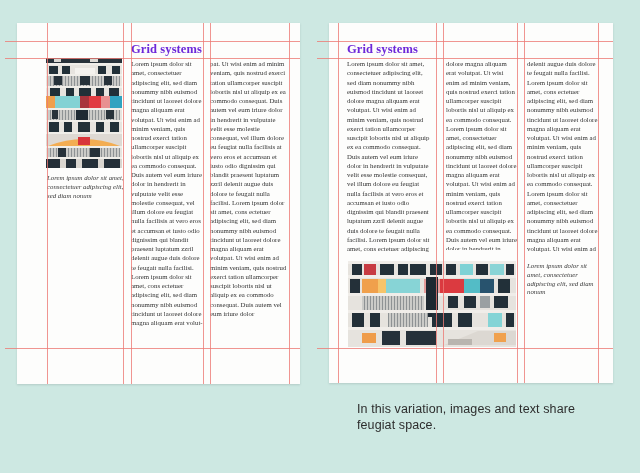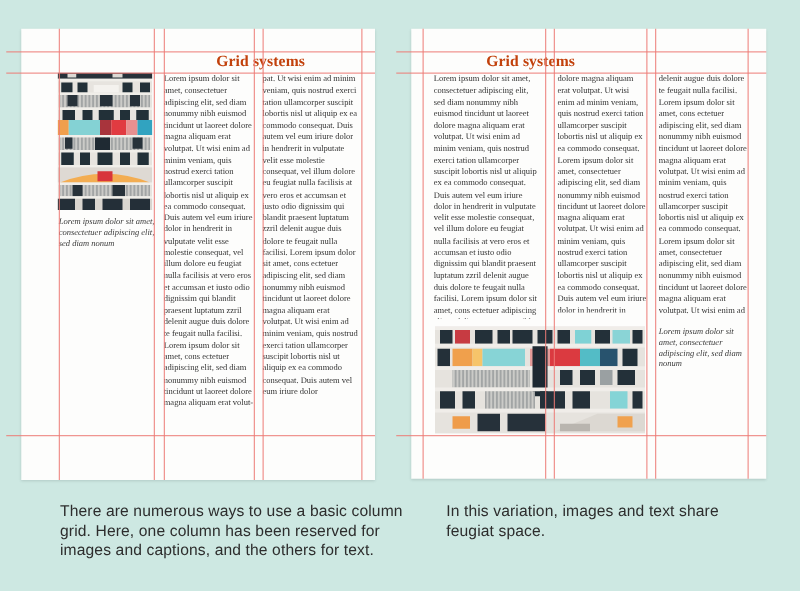--- a/index.html
+++ b/index.html
@@ -5,21 +5,21 @@
   html,body{margin:0;padding:0;background:#cde8e2;}
   .canvas{position:relative;width:640px;height:473px;background:#cde8e2;overflow:hidden;
           font-family:"Liberation Serif", serif;}
   .page{position:absolute;background:#fdfdfc;box-shadow:0 1px 2px rgba(60,80,78,.18);}
   .page-left{left:17px;top:23px;width:283px;height:361px;}
   .page-right{left:329px;top:23px;width:284px;height:360px;}
   .guide{position:absolute;background:#ec7b76;opacity:.8;z-index:30;}
   .guide.v{width:1px;}
   .guide.h{height:1px;}
   .page-title{position:absolute;z-index:5;font-weight:bold;font-size:12.5px;line-height:12px;
-              color:#c2410c;letter-spacing:.1px;white-space:nowrap;padding-left:42px;}
+              color:#6d28d9;letter-spacing:.1px;white-space:nowrap;}
   .body-col{position:absolute;z-index:5;font-size:6.8px;line-height:9.25px;color:#333;
             overflow:hidden;text-align:left;}
   .fig-caption{position:absolute;z-index:5;font-style:italic;font-size:6.8px;line-height:8.8px;
                color:#3a3a3a;}
   .figure{position:absolute;z-index:4;overflow:hidden;}
   .figure svg{display:block;width:100%;height:100%;}
   .annotation{position:absolute;z-index:5;font-family:"Liberation Sans", sans-serif;
               font-size:12.5px;line-height:15.5px;color:#2d2d2d;letter-spacing:.1px;}
 </style>
 </head>
@@ -180,16 +180,15 @@
   <div class="guide v" style="left:598px;top:23px;height:360px;"></div>
 
   <div class="guide h" style="left:5px;top:41px;width:295px;"></div>
   <div class="guide h" style="left:5px;top:58px;width:295px;"></div>
   <div class="guide h" style="left:5px;top:348px;width:295px;"></div>
 
   <div class="guide h" style="left:317px;top:41px;width:296px;"></div>
   <div class="guide h" style="left:317px;top:58px;width:296px;"></div>
   <div class="guide h" style="left:317px;top:348px;width:296px;"></div>
 
-  <div class="annotation" style="left:48px;top:402px;width:292px;">There are numerous ways to use a basic column grid. Here, one column has been reserved for images and captions, and the others for text.</div>
   <div class="annotation" style="left:357px;top:402px;width:235px;">In this variation, images and text share feugiat space.</div>
 
 </div>
 
 </body></html>

